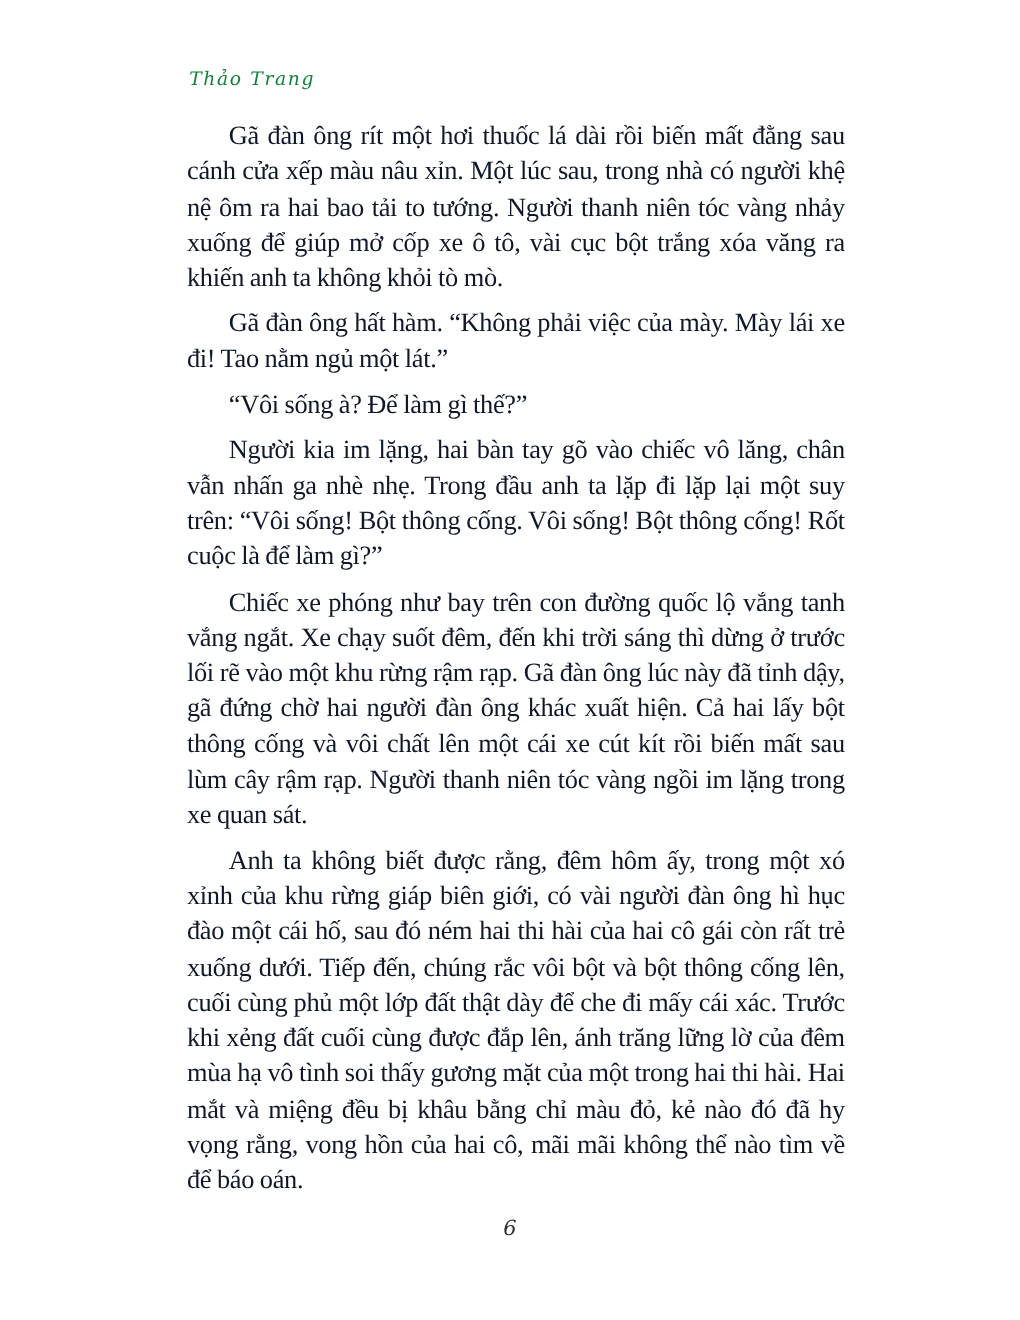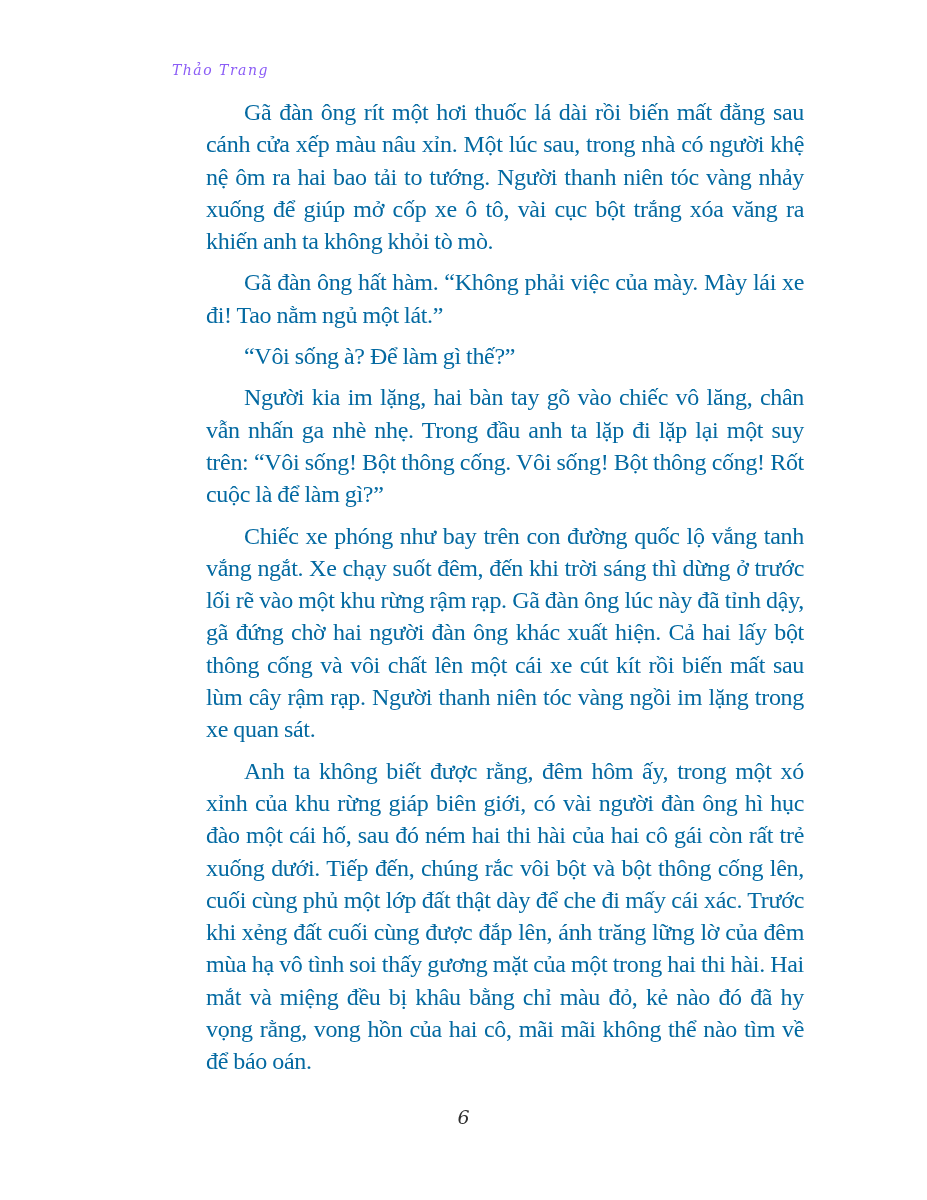--- a/index.html
+++ b/index.html
@@ -14,37 +14,36 @@
     background: #ffffff;
     overflow: hidden;
     font-family: "Liberation Serif", serif;
   }
   .running-header {
     position: absolute;
     left: 172px;
     top: 62px;
     font-family: "DejaVu Serif", serif;
     font-style: italic;
-    font-size: 14px;
+    font-size: 17px;
     letter-spacing: 1.5px;
-    color: #8b5cf6;
+    color: #15803d;
   }
   .body-text {
     position: absolute;
     left: 170px;
-    top: 96px;
+    top: 108px;
     width: 598px;
     font-size: 24px;
     line-height: 32.3px;
     letter-spacing: -0.3px;
     word-spacing: -0.5px;
-    color: #0369a1;
+    color: #0f172a;
     text-align: justify;
     text-justify: inter-word;
-    margin-left: 36px;
   }
   .body-text p {
     margin: 0;
     text-indent: 38px;
   }
   .body-text p + p {
     margin-top: 9px;
   }
   .page-number {
     position: absolute;

